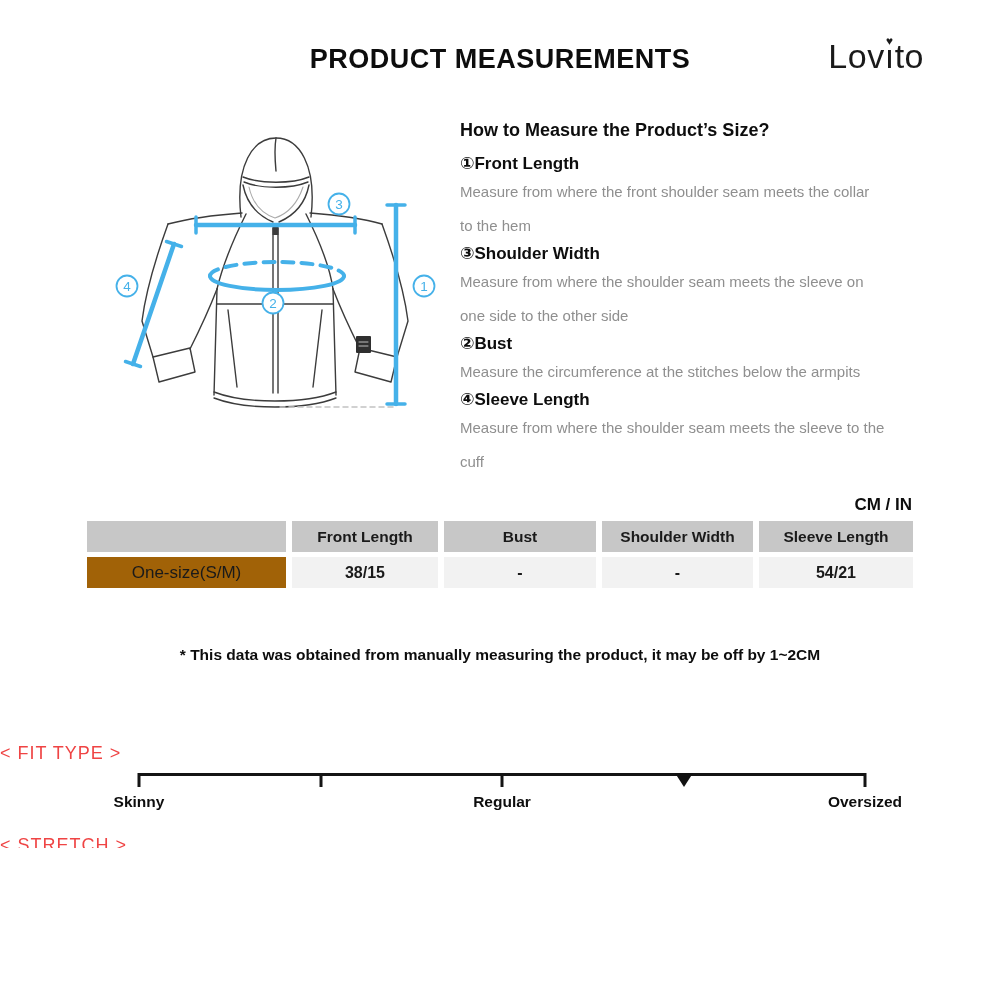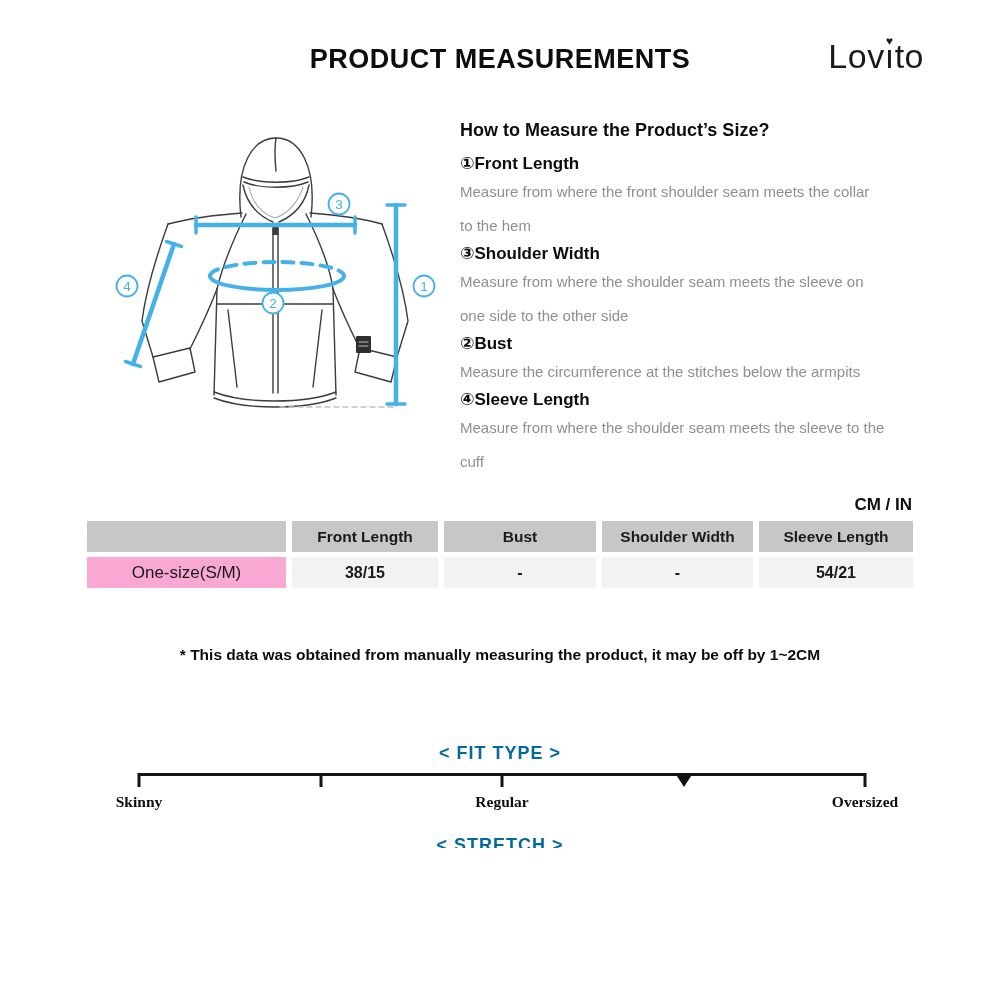--- a/index.html
+++ b/index.html
@@ -30,49 +30,49 @@
   .diagram{position:absolute;left:95px;top:125px;width:350px;height:300px;}
   
   .units-label{position:absolute;top:495px;right:88px;font-size:17px;font-weight:bold;color:#0d0d0d;}
   .size-table{
     position:absolute;left:87px;top:521px;display:grid;
     grid-template-columns:199px 146px 152px 151px 154px;
     column-gap:6px;row-gap:5px;
   }
   .cell{height:31px;display:flex;align-items:center;justify-content:center;}
   .cell.hdr{background:#c7c7c7;font-weight:bold;font-size:15.5px;color:#1a1a1a;}
-  .cell.sizecell{background:#f9a8d4;font-size:17px;color:#1a1a1a;}
+  .cell.sizecell{background:#a16207;font-size:17px;color:#1a1a1a;}
   .cell.val{background:#f2f2f2;font-weight:bold;font-size:16px;color:#1a1a1a;}
   
   .disclaimer{
     position:absolute;top:646px;left:0;right:0;text-align:center;
     font-size:15.5px;font-weight:bold;color:#0d0d0d;
   }
   
   .scale-title{
-    position:absolute;left:0;right:0;text-align:center;
-    font-size:18px;font-weight:bold;letter-spacing:1px;color:#0369a1;
+    position:absolute;left:0;right:0;text-align:left;
+    font-size:18px;font-weight:normal;letter-spacing:1px;color:#ef4444;
   }
   #fit-title{top:743px;}
   #stretch-title{top:835px;}
   .scale{position:absolute;left:139px;width:726px;height:3px;background:#141414;}
   #fit-scale{top:773px;}
   #stretch-scale{top:865px;}
   .tick{position:absolute;top:0;width:3px;height:14px;background:#141414;transform:translateX(-50%);}
   .marker{
     position:absolute;top:0;transform:translateX(-50%);
     width:0;height:0;border-left:9px solid transparent;border-right:9px solid transparent;
     border-top:14px solid #111;
   }
   .scale-labels{position:absolute;left:139px;width:726px;height:20px;}
   .scale-labels span{
     position:absolute;transform:translateX(-50%);white-space:nowrap;
     font-size:15.5px;font-weight:bold;color:#0d0d0d;
   }
-  #fit-labels{top:793px;font-family:Liberation Serif, serif;}
+  #fit-labels{top:793px;}
   #stretch-labels{top:885px;}
 </style>
 </head>
 <body>
 
 <div class="page">
 
   <div class="page-title">PRODUCT MEASUREMENTS</div>
   <div class="brand"><span>Lov</span><span class="logo-i"><span class="heart-dot">♥</span><span>ı</span></span><span>to</span></div>
 

